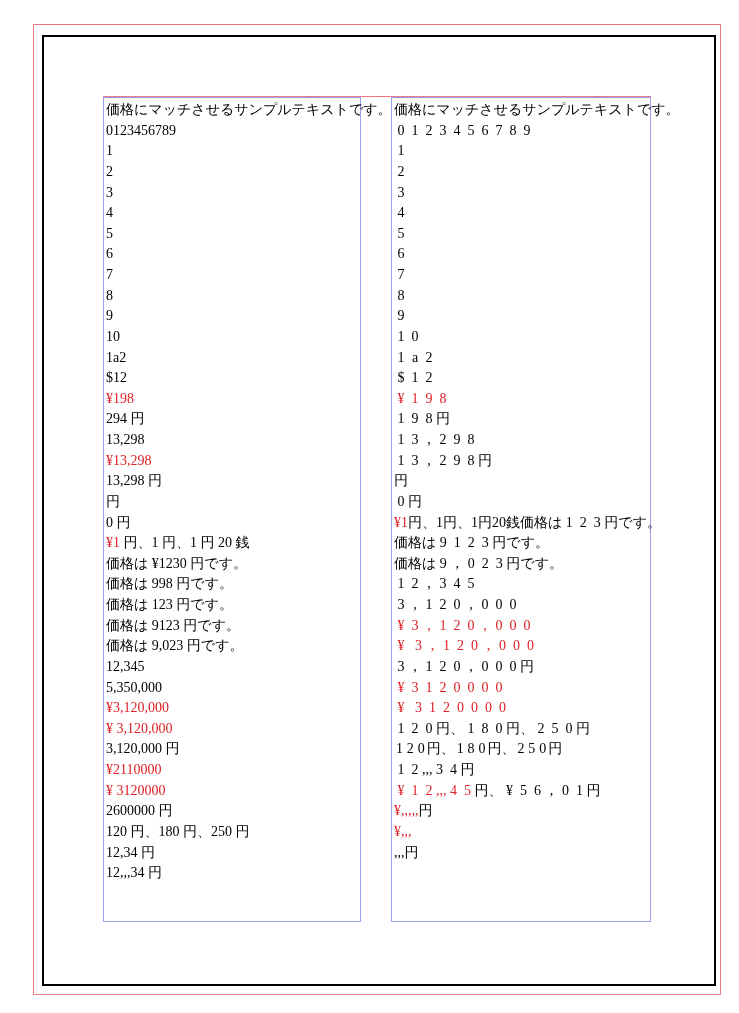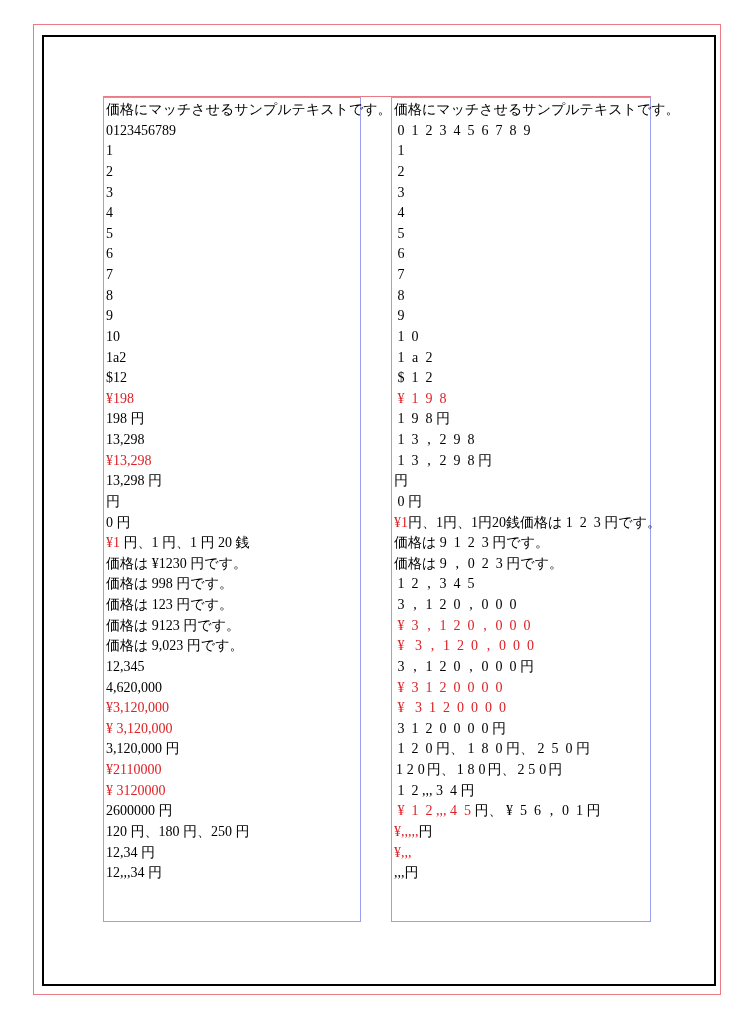--- a/index.html
+++ b/index.html
@@ -51,34 +51,34 @@
       <div class="line"><span>4</span></div>
       <div class="line"><span>5</span></div>
       <div class="line"><span>6</span></div>
       <div class="line"><span>7</span></div>
       <div class="line"><span>8</span></div>
       <div class="line"><span>9</span></div>
       <div class="line"><span>10</span></div>
       <div class="line"><span>1a2</span></div>
       <div class="line"><span>$12</span></div>
       <div class="line"><span class="red">¥198</span></div>
-      <div class="line"><span>198 円</span></div>
+      <div class="line"><span>294 円</span></div>
       <div class="line"><span>13,298</span></div>
       <div class="line"><span class="red">¥13,298</span></div>
       <div class="line"><span>13,298 円</span></div>
       <div class="line"><span>円</span></div>
       <div class="line"><span>0 円</span></div>
       <div class="line"><span class="red">¥1</span><span> 円、1 円、1 円 20 銭</span></div>
       <div class="line"><span>価格は ¥1230 円です。</span></div>
       <div class="line"><span>価格は 998 円です。</span></div>
       <div class="line"><span>価格は 123 円です。</span></div>
       <div class="line"><span>価格は 9123 円です。</span></div>
       <div class="line"><span>価格は 9,023 円です。</span></div>
       <div class="line"><span>12,345</span></div>
-      <div class="line"><span>4,620,000</span></div>
+      <div class="line"><span>5,350,000</span></div>
       <div class="line"><span class="red">¥3,120,000</span></div>
       <div class="line"><span class="red">¥ 3,120,000</span></div>
       <div class="line"><span>3,120,000 円</span></div>
       <div class="line"><span class="red">¥2110000</span></div>
       <div class="line"><span class="red">¥ 3120000</span></div>
       <div class="line"><span>2600000 円</span></div>
       <div class="line"><span>120 円、180 円、250 円</span></div>
       <div class="line"><span>12,34 円</span></div>
       <div class="line"><span>12,,,34 円</span></div>
     </div>
@@ -106,21 +106,20 @@
       <div class="line"><span class="red">¥1</span><span>円、1円、1円20銭</span><span>価格は<span class="fwch">1</span><span class="fwch">2</span><span class="fwch">3</span>円です。</span></div>
       <div class="line"><span>価格は<span class="fwch">9</span><span class="fwch">1</span><span class="fwch">2</span><span class="fwch">3</span>円です。</span></div>
       <div class="line"><span>価格は<span class="fwch">9</span><span class="fwch">,</span><span class="fwch">0</span><span class="fwch">2</span><span class="fwch">3</span>円です。</span></div>
       <div class="line"><span><span class="fwch">1</span><span class="fwch">2</span><span class="fwch">,</span><span class="fwch">3</span><span class="fwch">4</span><span class="fwch">5</span></span></div>
       <div class="line"><span><span class="fwch">3</span><span class="fwch">,</span><span class="fwch">1</span><span class="fwch">2</span><span class="fwch">0</span><span class="fwch">,</span><span class="fwch">0</span><span class="fwch">0</span><span class="fwch">0</span></span></div>
       <div class="line"><span class="red"><span class="fwch">¥</span><span class="fwch">3</span><span class="fwch">,</span><span class="fwch">1</span><span class="fwch">2</span><span class="fwch">0</span><span class="fwch">,</span><span class="fwch">0</span><span class="fwch">0</span><span class="fwch">0</span></span></div>
       <div class="line"><span class="red"><span class="fwch">¥</span> <span class="fwch">3</span><span class="fwch">,</span><span class="fwch">1</span><span class="fwch">2</span><span class="fwch">0</span><span class="fwch">,</span><span class="fwch">0</span><span class="fwch">0</span><span class="fwch">0</span></span></div>
       <div class="line"><span><span class="fwch">3</span><span class="fwch">,</span><span class="fwch">1</span><span class="fwch">2</span><span class="fwch">0</span><span class="fwch">,</span><span class="fwch">0</span><span class="fwch">0</span><span class="fwch">0</span>円</span></div>
       <div class="line"><span class="red"><span class="fwch">¥</span><span class="fwch">3</span><span class="fwch">1</span><span class="fwch">2</span><span class="fwch">0</span><span class="fwch">0</span><span class="fwch">0</span><span class="fwch">0</span></span></div>
       <div class="line"><span class="red"><span class="fwch">¥</span> <span class="fwch">3</span><span class="fwch">1</span><span class="fwch">2</span><span class="fwch">0</span><span class="fwch">0</span><span class="fwch">0</span><span class="fwch">0</span></span></div>
-      <div class="line"><span><span class="fwch">3</span><span class="fwch">1</span><span class="fwch">2</span><span class="fwch">0</span><span class="fwch">0</span><span class="fwch">0</span><span class="fwch">0</span>円</span></div>
       <div class="line"><span><span class="fwch">1</span><span class="fwch">2</span><span class="fwch">0</span>円、<span class="fwch">1</span><span class="fwch">8</span><span class="fwch">0</span>円、<span class="fwch">2</span><span class="fwch">5</span><span class="fwch">0</span>円</span></div>
       <div class="line"><span><span class="fwch tight">1</span><span class="fwch tight">2</span><span class="fwch tight">0</span>円、<span class="fwch tight">1</span><span class="fwch tight">8</span><span class="fwch tight">0</span>円、<span class="fwch tight">2</span><span class="fwch tight">5</span><span class="fwch tight">0</span>円</span></div>
       <div class="line"><span><span class="fwch">1</span><span class="fwch">2</span></span><span>,,,</span><span><span class="fwch">3</span><span class="fwch">4</span>円</span></div>
       <div class="line"><span class="red"><span class="fwch">¥</span><span class="fwch">1</span><span class="fwch">2</span></span><span class="red">,,,</span><span class="red"><span class="fwch">4</span><span class="fwch">5</span></span><span>円、</span><span><span class="fwch">¥</span><span class="fwch">5</span><span class="fwch">6</span><span class="fwch">,</span><span class="fwch">0</span><span class="fwch">1</span>円</span></div>
       <div class="line"><span class="red">¥,,,,,</span><span>円</span></div>
       <div class="line"><span class="red">¥,,,</span></div>
       <div class="line"><span>,,,円</span></div>
     </div>
   <div class="top-guide"></div>
 </div>

